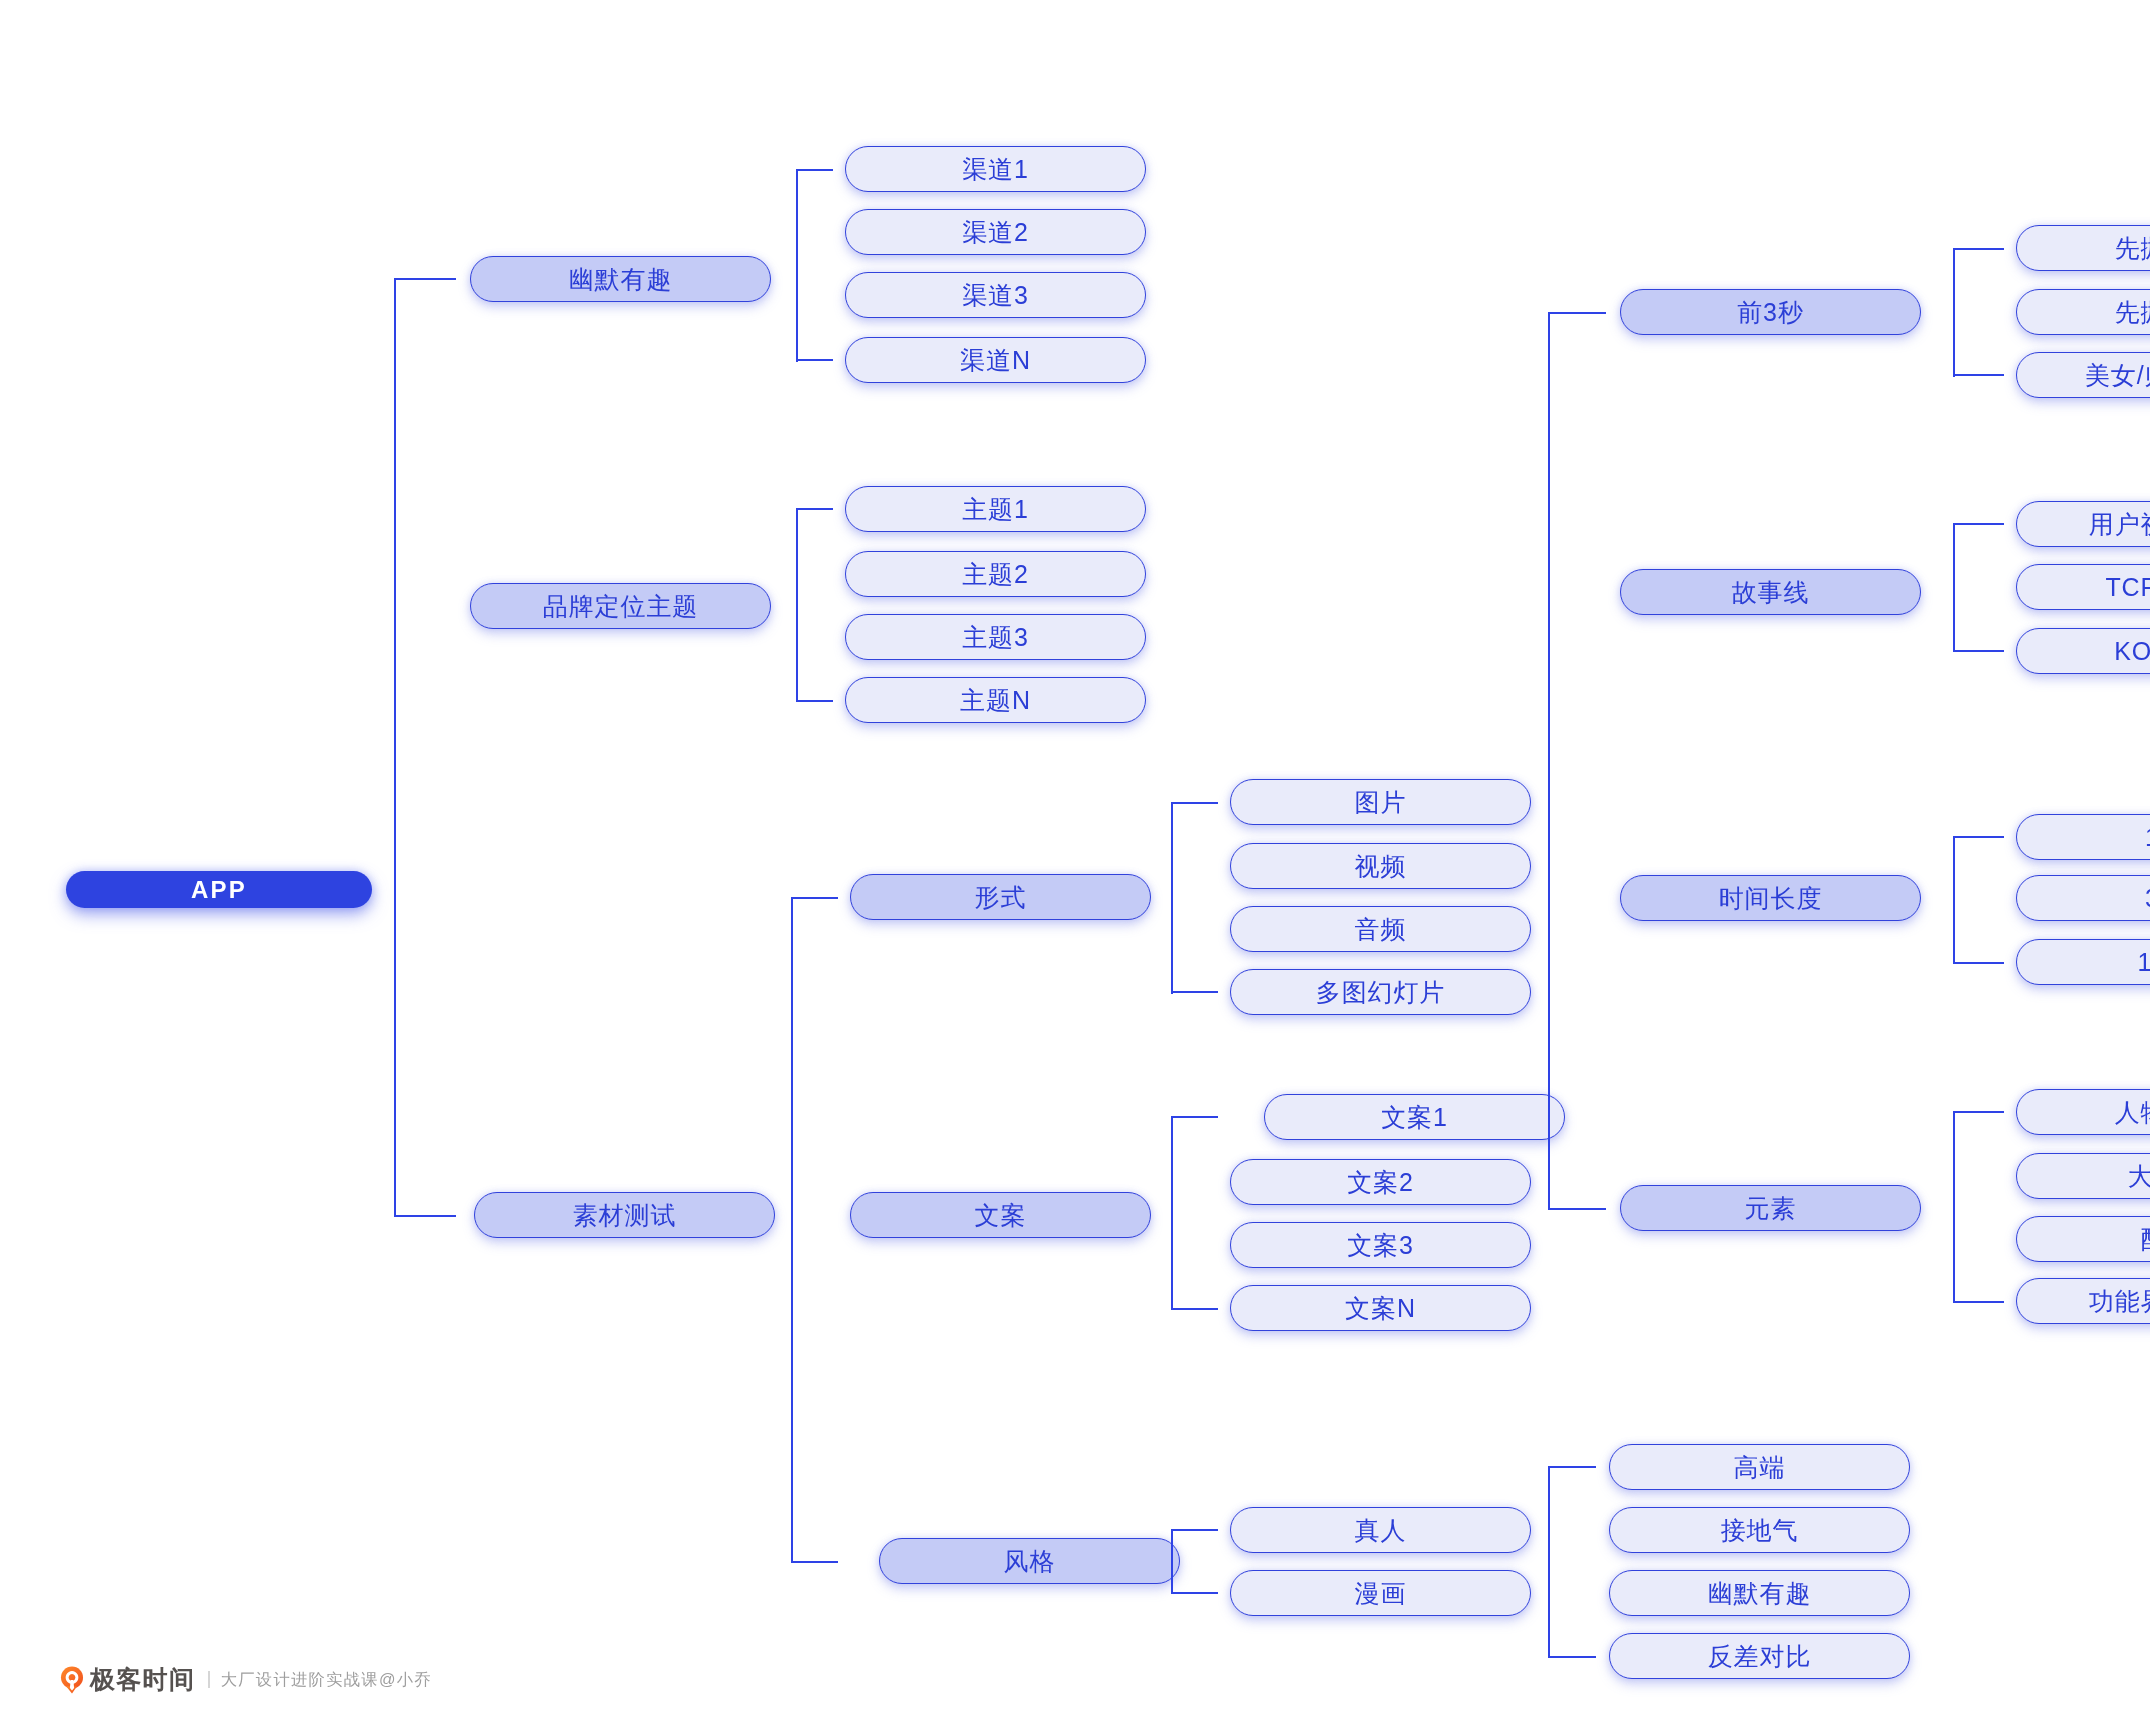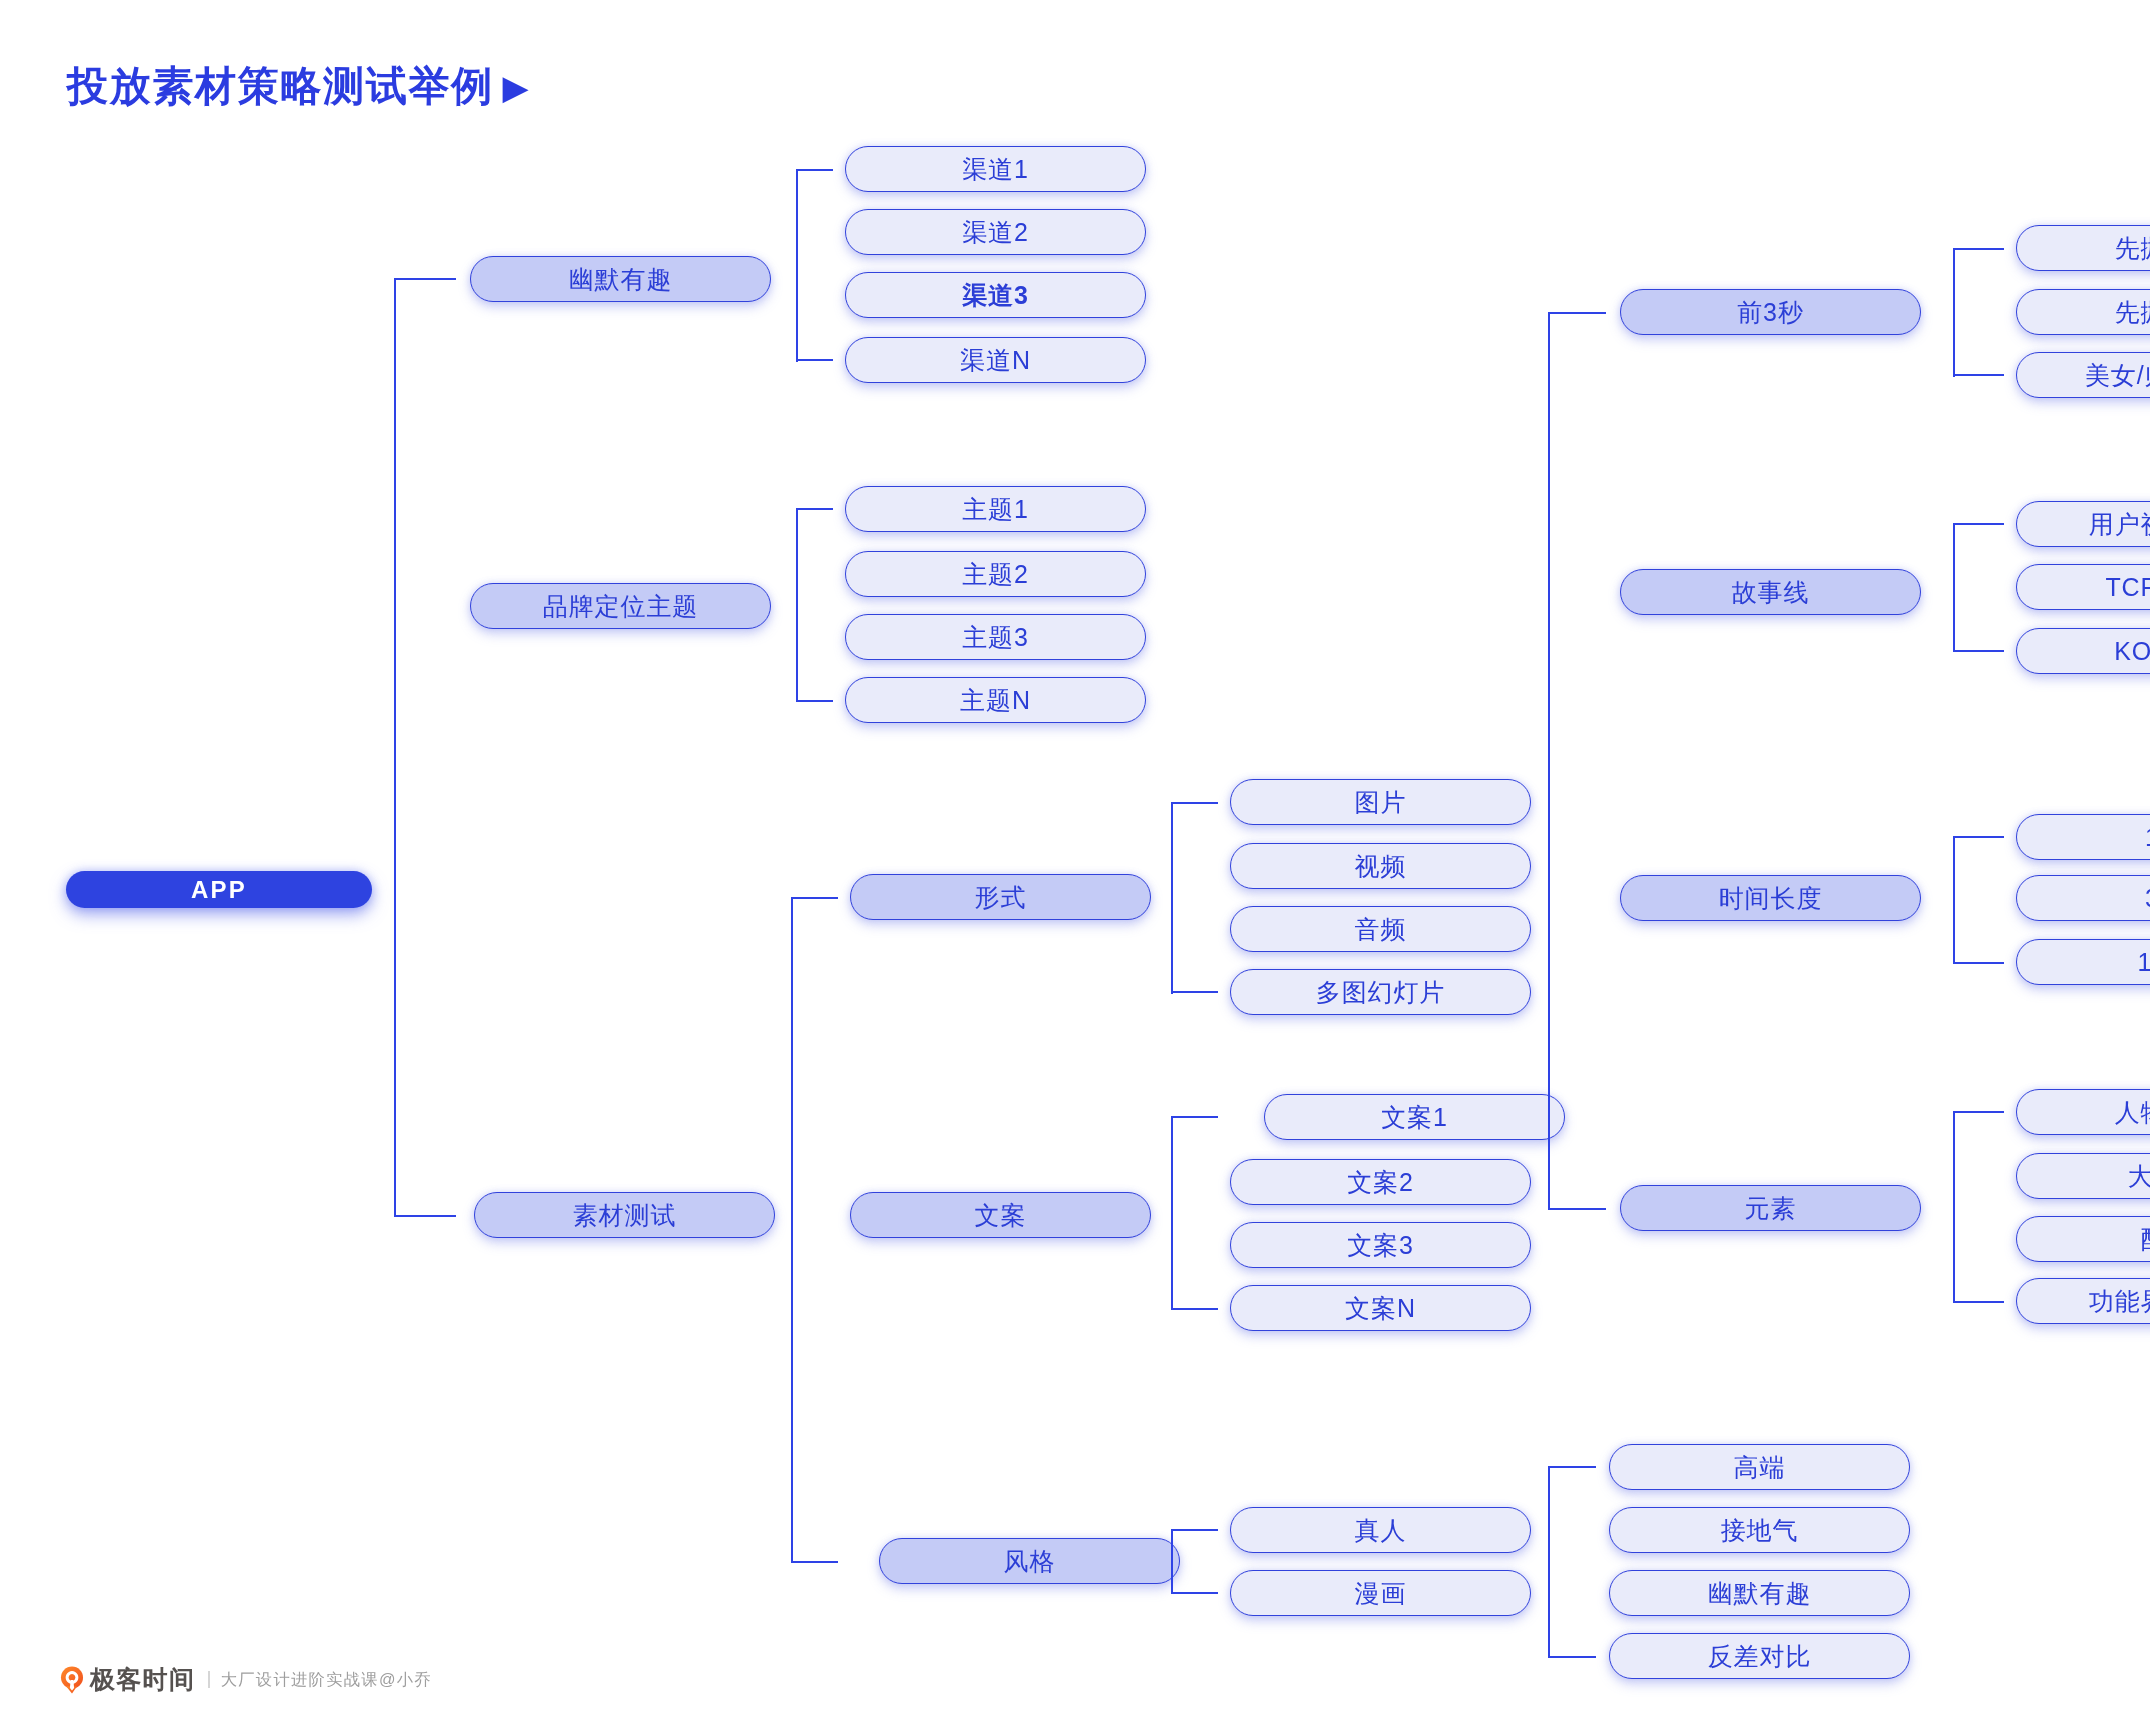--- a/index.html
+++ b/index.html
@@ -31,31 +31,27 @@
   #footer{position:absolute;left:60px;top:1663px;display:flex;align-items:center;}
   #footer .brand{font-size:25px;font-weight:bold;color:#55514f;margin-left:6px;letter-spacing:1.3px;}
   #footer .sep{width:1.3px;height:17px;background:#d6d6d6;margin:0 11.2px 0 13px;}
   #footer .course{font-size:16.3px;color:#9e9e9e;letter-spacing:1.3px;}
 </style>
 </head>
 <body>
 
 <div id="canvas">
 
-  <div id="title">
-    <span>投放素材策略测试举例</span>
-    <span class="arrow">▶</span>
-  </div>
 
   <div id="nodes">
       <div class="node root" style="left: 66px; top: 871px;">APP</div>
       <div class="node cat" style="left: 470px; top: 256px;">幽默有趣</div>
       <div class="node" style="left: 845px; top: 146px;">渠道1</div>
       <div class="node" style="left: 845px; top: 209px;">渠道2</div>
-      <div class="node" style="left: 845px; top: 272px; font-weight: bold;">渠道3</div>
+      <div class="node" style="left: 845px; top: 272px;">渠道3</div>
       <div class="node" style="left: 845px; top: 337px;">渠道N</div>
       <div class="node cat" style="left: 470px; top: 583px;">品牌定位主题</div>
       <div class="node" style="left: 845px; top: 486px;">主题1</div>
       <div class="node" style="left: 845px; top: 551px;">主题2</div>
       <div class="node" style="left: 845px; top: 614px;">主题3</div>
       <div class="node" style="left: 845px; top: 677px;">主题N</div>
       <div class="node cat" style="left: 474px; top: 1192px;">素材测试</div>
       <div class="node cat" style="left: 850px; top: 874px;">形式</div>
       <div class="node" style="left: 1230px; top: 779px;">图片</div>
       <div class="node" style="left: 1230px; top: 843px;">视频</div>

